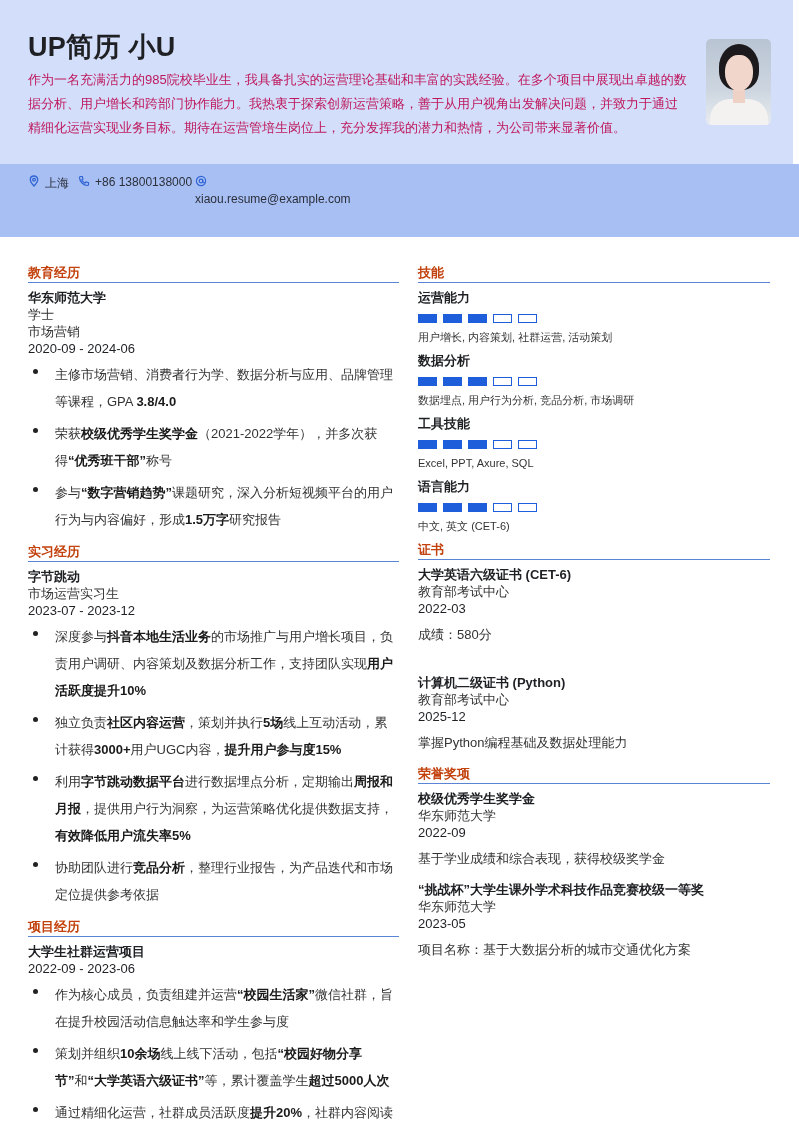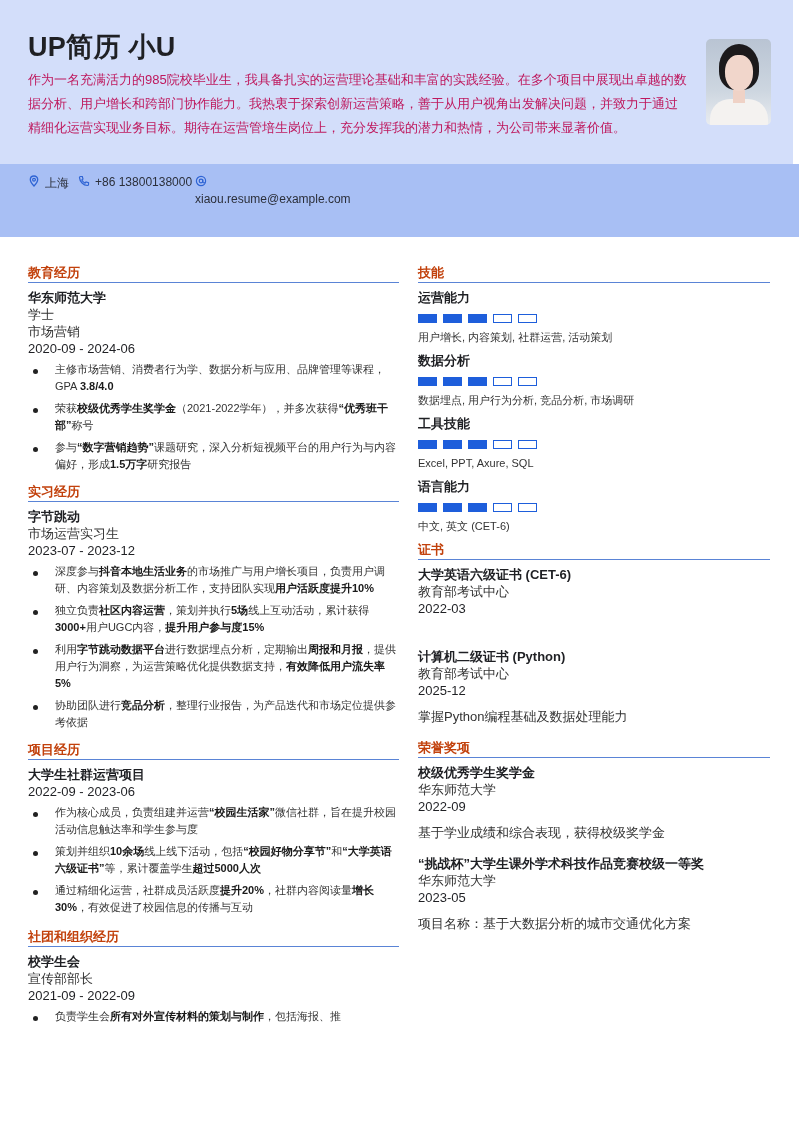--- a/index.html
+++ b/index.html
@@ -21,21 +21,21 @@
     .contact svg { width: 12px; height: 12px; }
 
     .col-left { position: absolute; left: 28px; top: 264px; width: 371px; }
     .col-right { position: absolute; left: 418px; top: 264px; width: 352px; }
 
     .section-title { font-size: 13px; font-weight: bold; color: #c2410c; padding-bottom: 1px; border-bottom: 1.5px solid #5a84d6; margin-bottom: 6px; height: 19px; line-height: 17px; }
     .entry-title { font-size: 13px; font-weight: bold; color: #1f2024; line-height: 17px; }
     .entry-sub { font-size: 13px; color: #333; line-height: 17px; }
     .entry-date { font-size: 13px; color: #1f2024; line-height: 17px; font-weight: 500; }
     ul.bullets { list-style: none; margin-top: 4px; }
-    ul.bullets li { position: relative; padding-left: 27px; font-size: 11px; line-height: 17px; color: #333; margin-bottom: 5px; }
+    ul.bullets li { position: relative; padding-left: 27px; font-size: 13px; line-height: 27px; color: #333; margin-bottom: 5px; }
     ul.bullets li::before { content: ""; position: absolute; left: 5px; top: 8px; width: 5px; height: 5px; border-radius: 50%; background: #222; }
     ul.bullets li b { color: #1a1a1a; }
 
     .skill-name { font-size: 13px; font-weight: bold; color: #1f2024; line-height: 18px; margin-top: 2px; }
     .skill-bar { display: flex; gap: 6px; margin-top: 7px; margin-bottom: 6px; }
     .skill-bar span { width: 19px; height: 9px; border: 1.5px solid #1e5edb; }
     .skill-bar span.on { background: #1e5edb; }
     .skill-desc { font-size: 11px; color: #333; line-height: 16px; margin-bottom: 7px; }
 
     .right-entry { margin-bottom: 10px; }
@@ -178,20 +178,21 @@
       <div class="skill-desc">中文, 英文 (CET-6)</div>
     </div>
   </section>
 
   <section style="margin-top:6px;">
     <div class="section-title">证书</div>
     <div class="right-entry">
       <div class="entry-title">大学英语六级证书 (CET-6)</div>
       <div class="entry-sub">教育部考试中心</div>
       <div class="entry-date">2022-03</div>
+      <div class="right-note">成绩：580分</div>
     </div>
     <div class="right-entry" style="margin-top:31px;">
       <div class="entry-title">计算机二级证书 (Python)</div>
       <div class="entry-sub">教育部考试中心</div>
       <div class="entry-date">2025-12</div>
       <div class="right-note">掌握Python编程基础及数据处理能力</div>
     </div>
   </section>
 
   <section style="margin-top:14px;">

